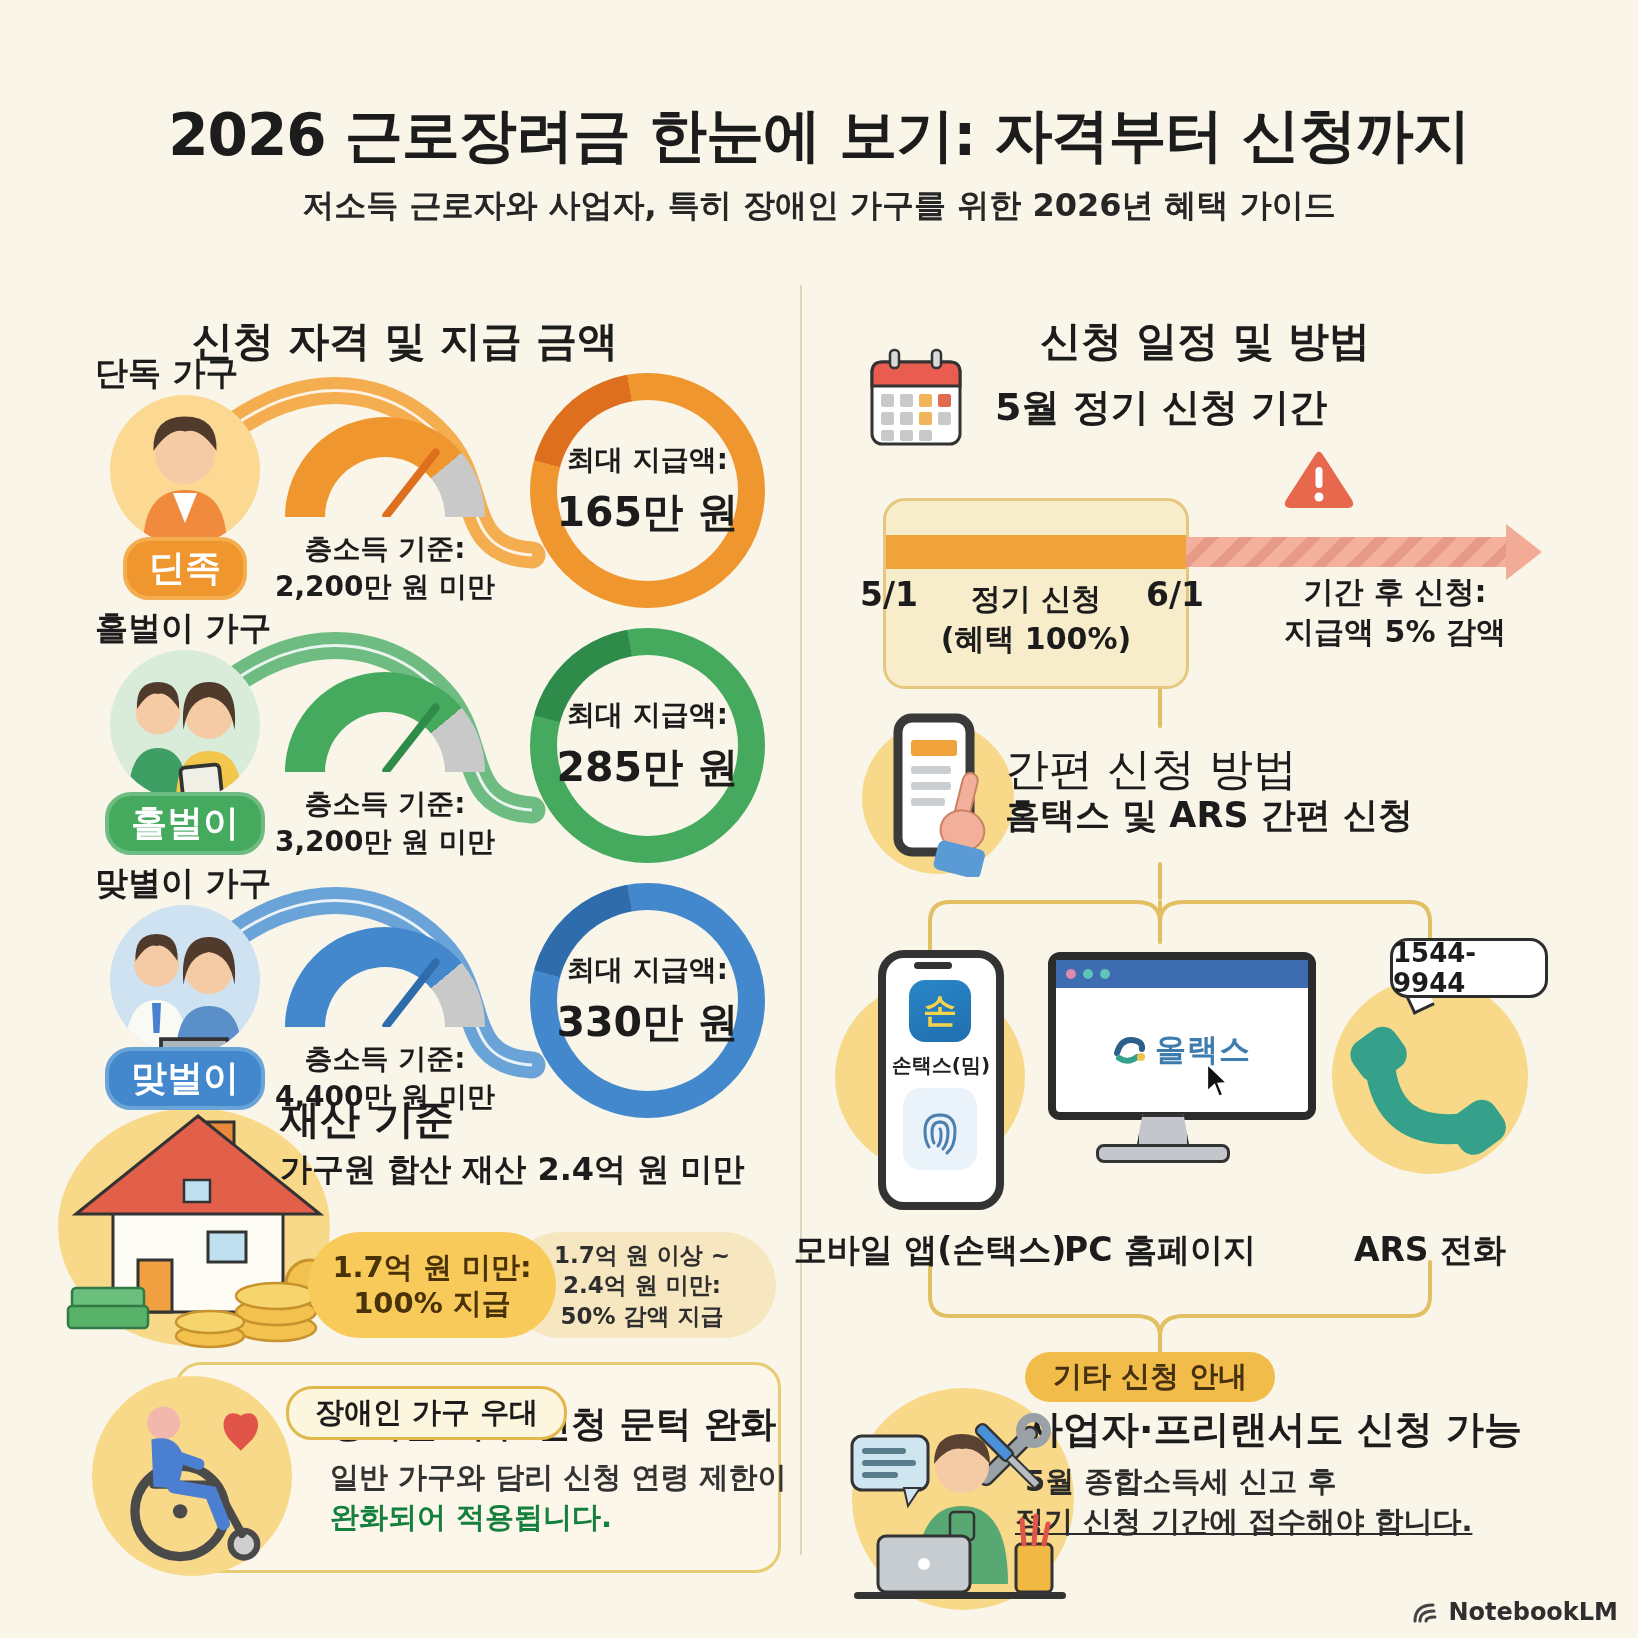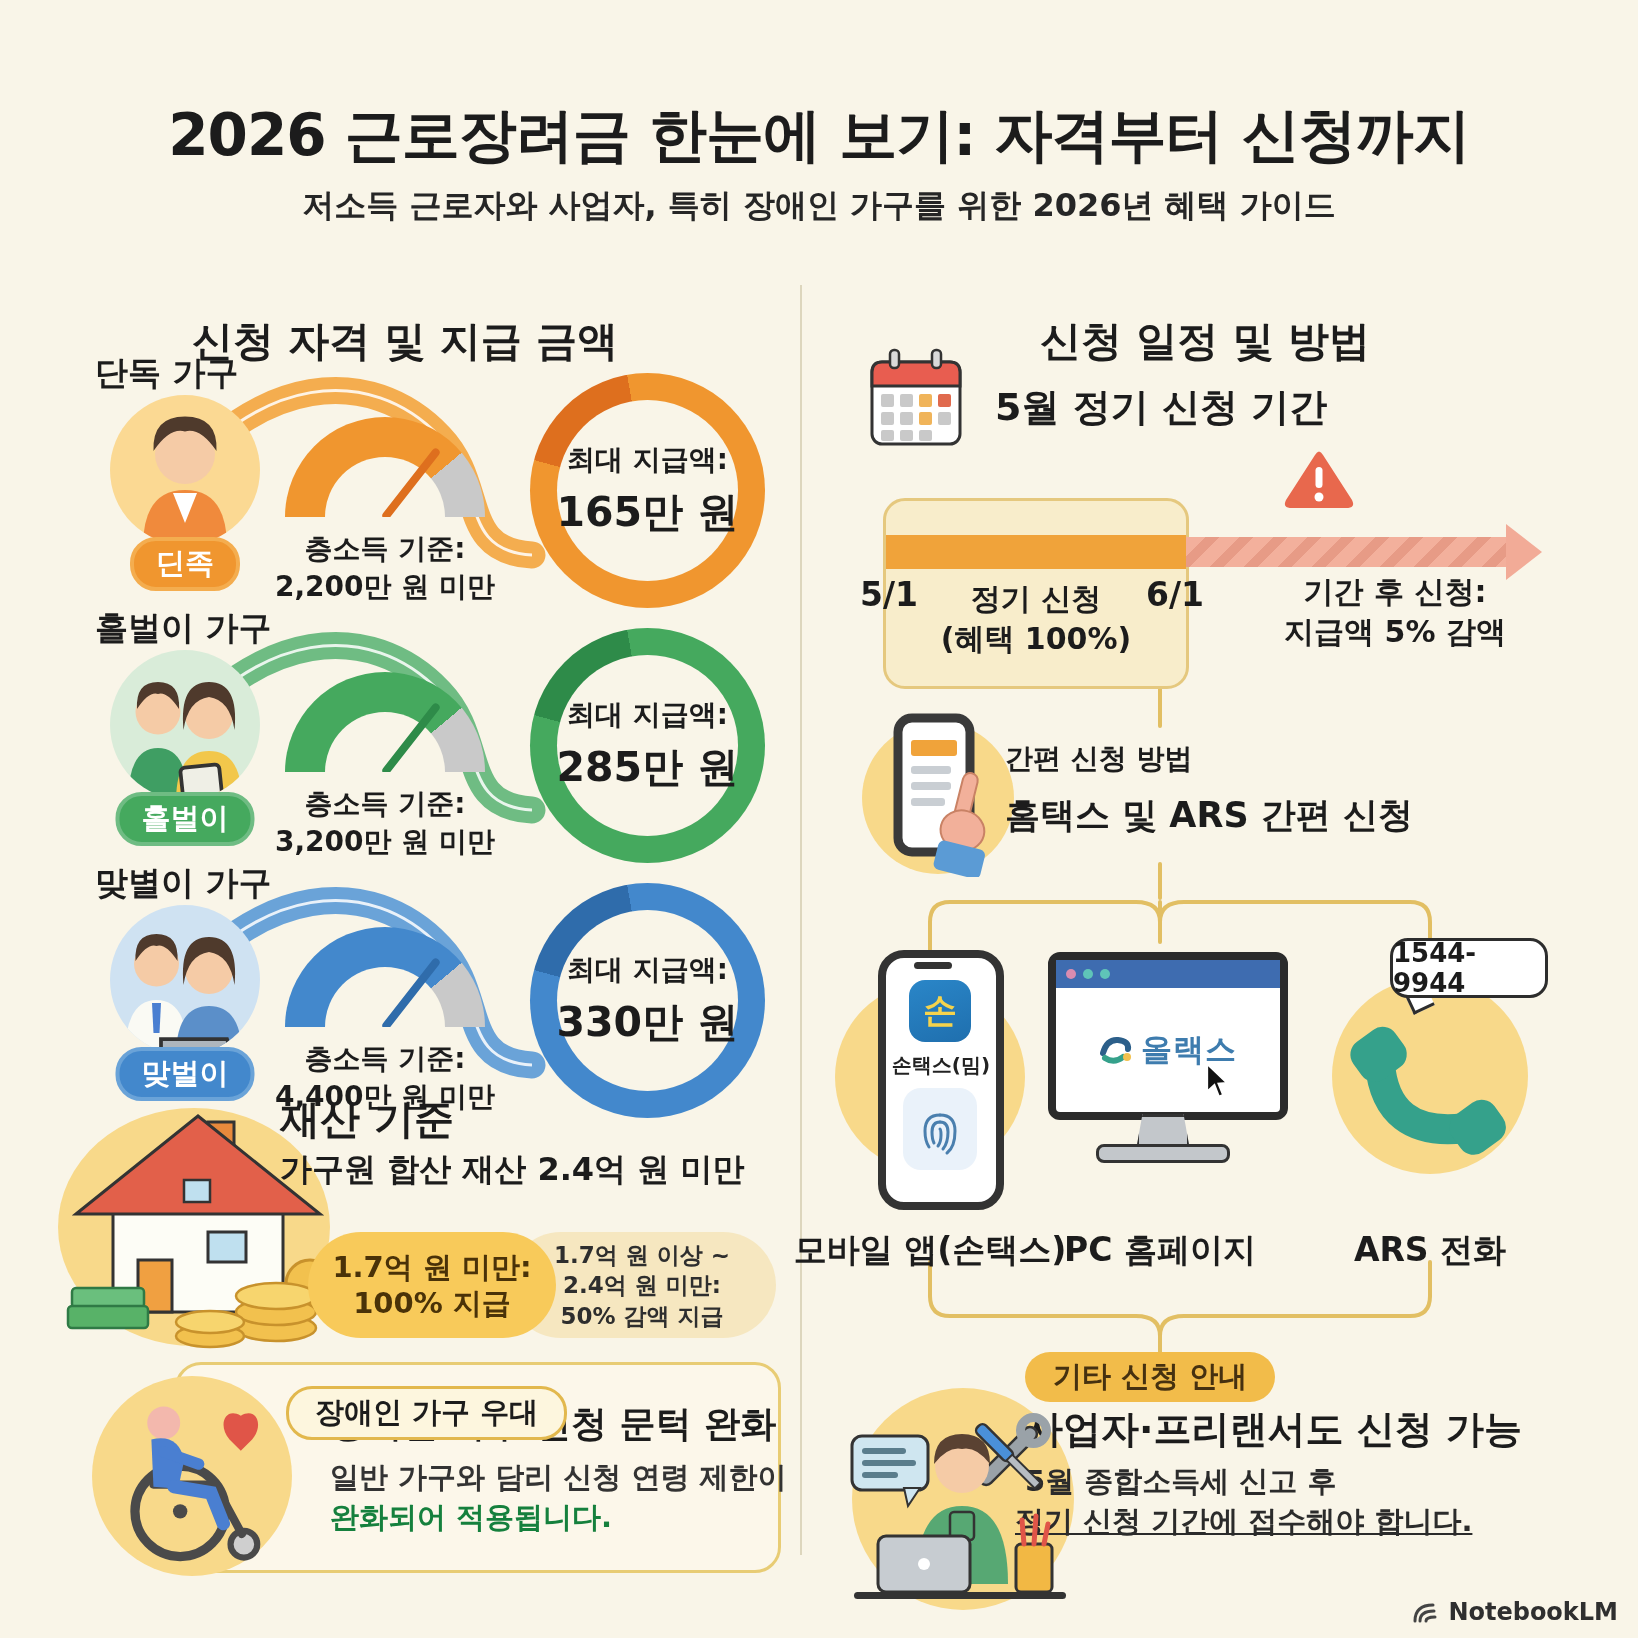--- a/index.html
+++ b/index.html
@@ -13,21 +13,21 @@
   .col-title{top:280px;font-size:41px;font-weight:900;text-align:center;}
   
   .hh{position:absolute;left:40px;width:730px;height:255px;}
   .hh1{--main:#F0962F;--dark:#DE6F1E;--pale:#FBD993;--ribbon:#F4AD4F;}
   .hh2{--main:#45A95E;--dark:#2E8B49;--pale:#D9ECD9;--ribbon:#6FBC83;}
   .hh3{--main:#4388CC;--dark:#2F6CAB;--pale:#CFE2F2;--ribbon:#6AA3D8;}
   .hh-label{left:55px;top:6px;font-size:33px;font-weight:900;}
   .avatar{left:70px;top:50px;width:150px;height:150px;border-radius:50%;background:var(--pale);overflow:hidden;z-index:2;}
   .avatar svg{position:absolute;left:0;bottom:-2px;width:150px;height:150px;}
   .hh-badge{left:145px;top:192px;transform:translateX(-50%);background:var(--main);border:4px solid var(--ribbon);
-            color:#fff;font-size:29px;font-weight:900;padding:3px 22px;border-radius:26px;z-index:3;white-space:nowrap;}
+            color:#fff;font-size:36px;font-weight:900;padding:3px 22px;border-radius:26px;z-index:3;white-space:nowrap;}
   .ribbon{left:0;top:0;width:730px;height:255px;z-index:1;}
   .gauge{left:245px;top:72px;width:200px;height:100px;overflow:hidden;z-index:2;}
   .gauge-disc{position:absolute;left:0;top:0;width:200px;height:200px;border-radius:50%;
        background:conic-gradient(from 270deg,var(--main) 0 140deg,#c9c9c9 140deg 180deg,transparent 180deg 360deg);}
   .gauge-hole{position:absolute;left:40px;top:40px;width:120px;height:120px;border-radius:50%;background:#f9f5e8;}
   .needle{position:absolute;left:96px;top:14px;width:8px;height:88px;background:var(--dark);border-radius:5px;
           transform-origin:50% 98%;transform:rotate(38deg);}
   .gauge-cap1,.gauge-cap2{left:205px;width:280px;text-align:center;font-size:28px;font-weight:900;z-index:3;white-space:nowrap;}
   .gauge-cap1{top:185px;} .gauge-cap2{top:223px;}
   .ring{left:490px;top:28px;width:235px;height:235px;border-radius:50%;z-index:1;
@@ -70,33 +70,33 @@
   .tl-arrow{left:1186px;top:537px;width:322px;height:30px;
             background:repeating-linear-gradient(135deg,#F3B09C 0 14px,#E79B86 14px 24px);}
   .tl-arrowhead{left:1506px;top:524px;width:0;height:0;border-top:28px solid transparent;
                 border-bottom:28px solid transparent;border-left:36px solid #F2AB97;}
   .warn{left:1282px;top:448px;width:74px;height:66px;}
   .late1{left:1240px;top:572px;width:310px;text-align:center;font-size:30px;font-weight:900;white-space:nowrap;}
   .late2{left:1240px;top:612px;width:310px;text-align:center;font-size:30px;font-weight:900;white-space:nowrap;}
   .connectors{left:0;top:0;width:1638px;height:1638px;z-index:0;pointer-events:none;}
   .simple-blob{left:862px;top:722px;width:152px;height:152px;border-radius:50%;background:#F8D98A;}
   .simple-icon{left:880px;top:712px;width:120px;height:165px;}
-  .simple-l1{left:1005px;top:740px;font-size:28px;font-weight:700;white-space:nowrap;}
+  .simple-l1{left:1005px;top:740px;font-size:44px;font-weight:400;white-space:nowrap;}
   .simple-l2{left:1005px;top:792px;font-size:35px;font-weight:900;white-space:nowrap;}
   .m-blob1{left:835px;top:982px;width:190px;height:190px;border-radius:50%;background:#F8D98A;}
   .m-blob3{left:1332px;top:978px;width:196px;height:196px;border-radius:50%;background:#F8D98A;}
   .m-phone{left:878px;top:950px;width:110px;height:244px;background:#fff;border:8px solid #333;border-radius:26px;z-index:2;}
   .m-notch{position:absolute;left:28px;top:4px;width:38px;height:7px;border-radius:4px;background:#333;}
   .m-app{position:absolute;left:23px;top:22px;width:62px;height:62px;border-radius:16px;
          background:linear-gradient(160deg,#2a86c8,#1f6fae);display:flex;align-items:center;justify-content:center;
          color:#F5D34C;font-size:34px;font-weight:900;}
   .m-applabel{position:absolute;left:0;top:94px;width:100%;text-align:center;font-size:20px;font-weight:800;color:#222;white-space:nowrap;}
   .m-fp{position:absolute;left:17px;top:130px;width:74px;height:82px;border-radius:18px;background:#EAF2FA;
         display:flex;align-items:center;justify-content:center;}
-  .m-monitor{left:1048px;top:952px;width:224px;height:152px;background:#fff;border:8px solid #2b2b2b;border-radius:12px;z-index:2;}
+  .m-monitor{left:1048px;top:952px;width:224px;height:152px;background:#fff;border:8px solid #2b2b2b;border-radius:12px;z-index:2;padding-left:28px;}
   .m-topbar{position:absolute;left:0;top:0;width:100%;height:28px;background:#3E6CB0;display:flex;align-items:center;gap:7px;padding-left:10px;box-sizing:border-box;}
   .m-dot{width:10px;height:10px;border-radius:50%;}
   .m-screen{position:absolute;left:0;top:28px;width:100%;height:124px;display:flex;align-items:center;justify-content:center;gap:8px;}
   .m-logo{font-size:31px;font-weight:900;color:#3E7CAE;letter-spacing:1px;}
   .m-cursor{position:absolute;left:148px;top:76px;width:30px;height:34px;}
   .m-neck{left:1136px;top:1114px;width:48px;height:30px;background:#C3C7CB;border:3px solid #333;
           clip-path:polygon(12% 0,88% 0,100% 100%,0 100%);z-index:2;}
   .m-base{left:1096px;top:1144px;width:128px;height:13px;background:#C3C7CB;border:3px solid #333;border-radius:8px;z-index:2;}
   .m-handset{left:1342px;top:1005px;width:170px;height:170px;z-index:2;}
   .m-bubble{left:1390px;top:938px;width:152px;height:54px;background:#fff;border:3px solid #2d2d2d;border-radius:18px;

